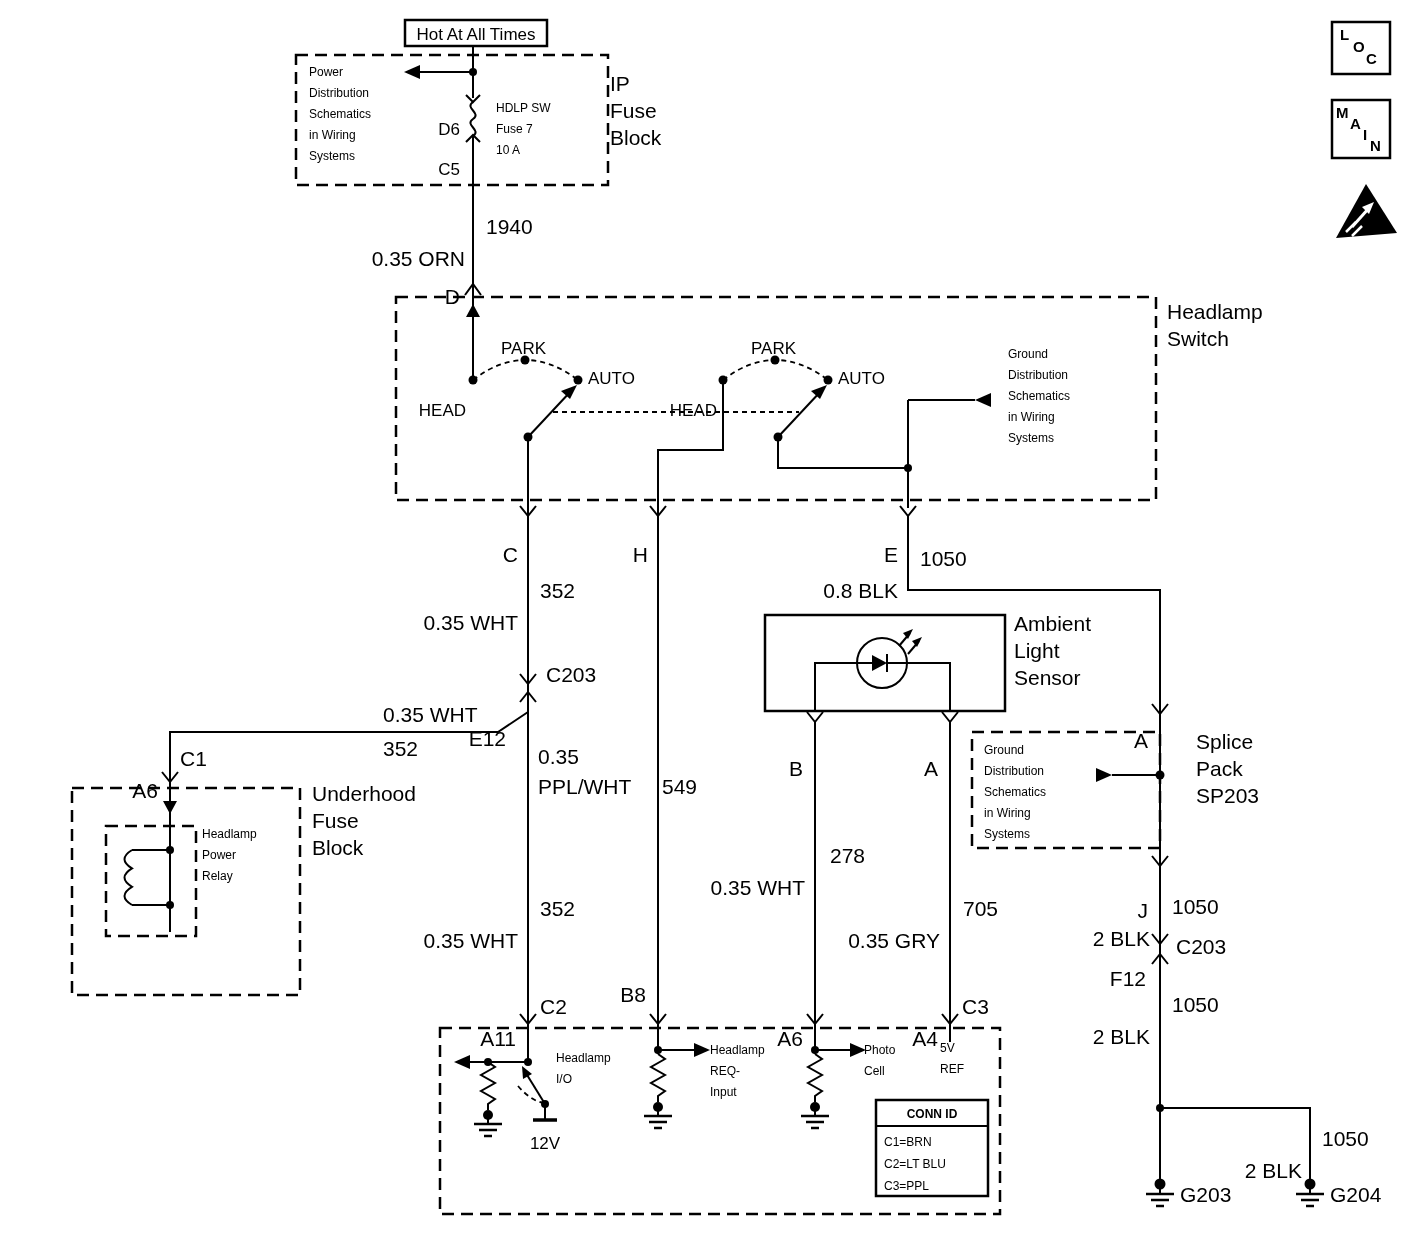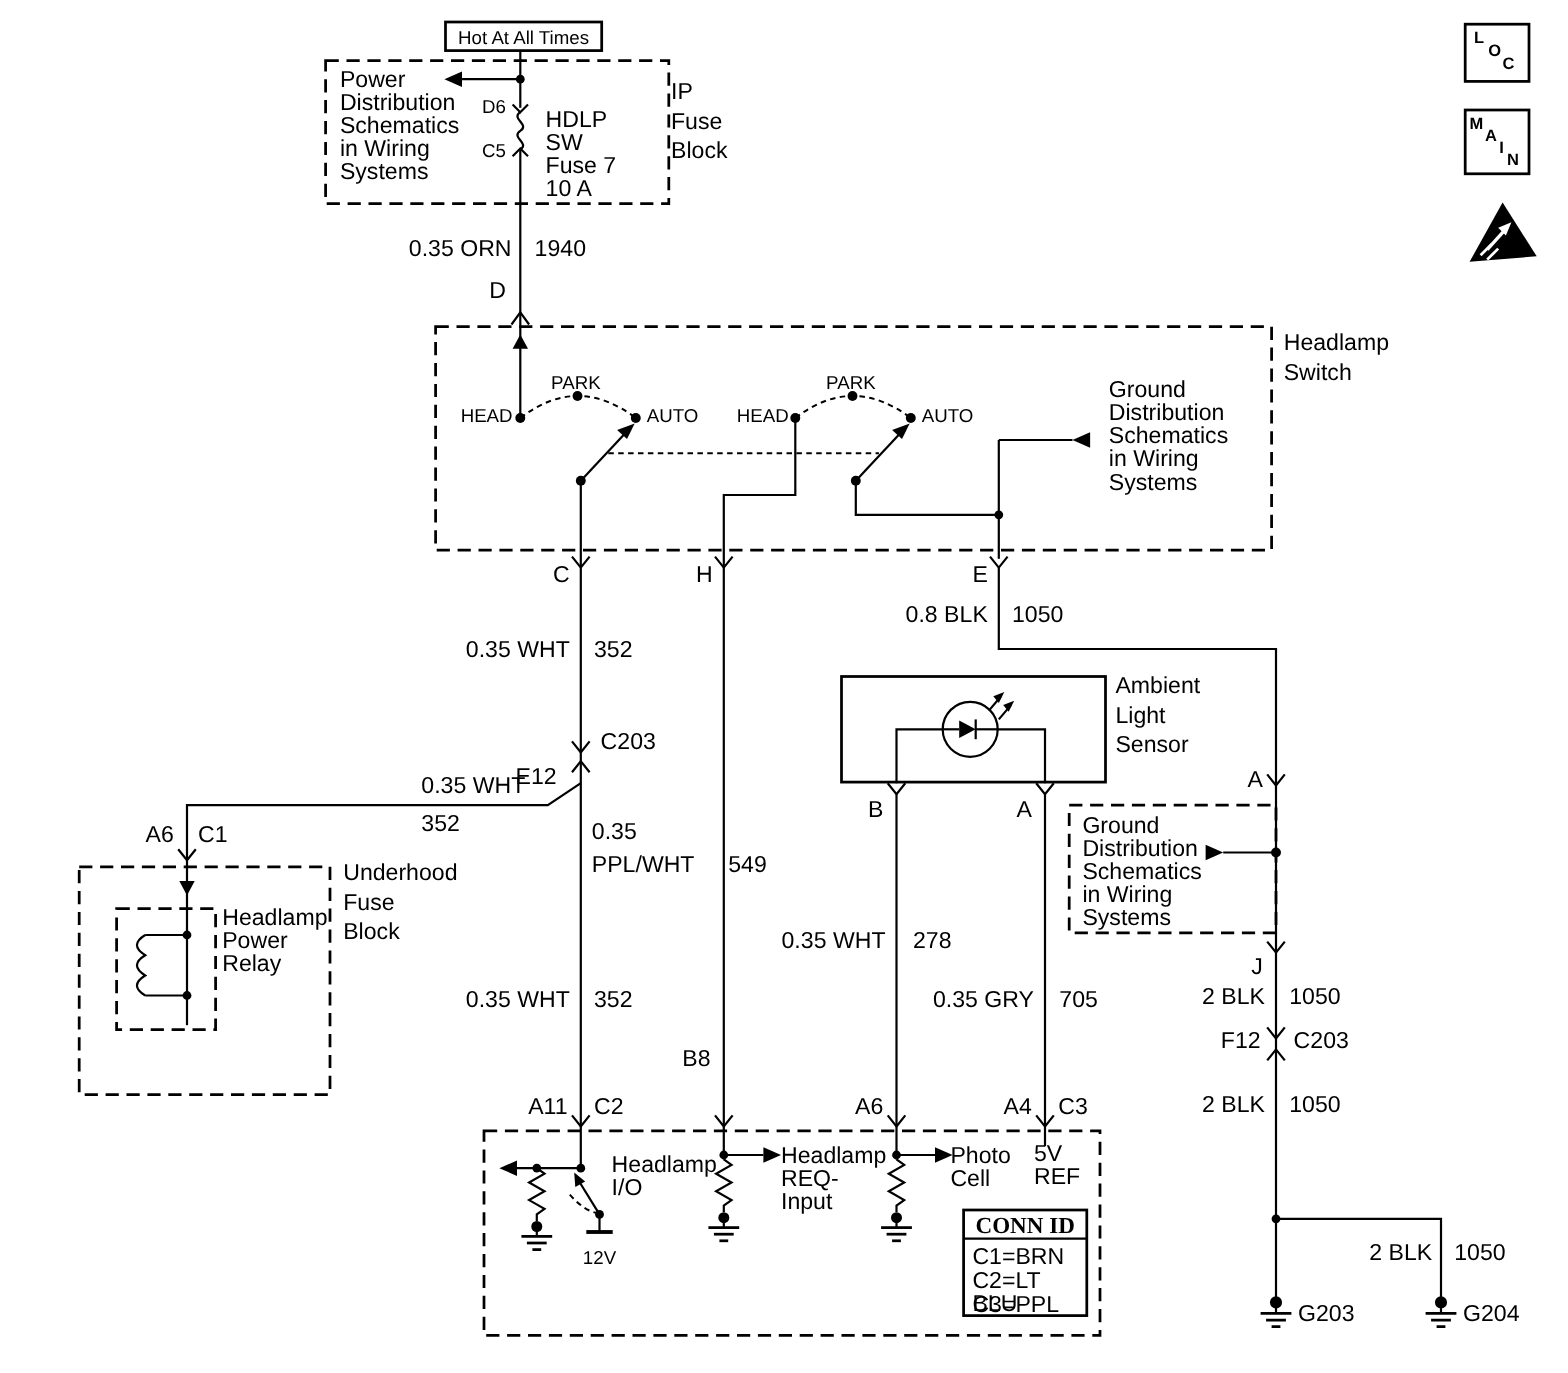--- a/index.html
+++ b/index.html
@@ -3,27 +3,27 @@
 <meta charset="utf-8">
 <style>
   * { margin:0; padding:0; box-sizing:border-box; }
   html,body { background:#fff; }
   body { font-family:"Liberation Sans", sans-serif; color:#000; }
   .canvas { position:relative; width:1425px; height:1248px; background:#fff; overflow:hidden; }
   .canvas > svg { position:absolute; left:0; top:0; }
   .lbl { position:absolute; color:#000; white-space:nowrap; }
   .w   { font-size:21px; line-height:22px; }
   .blk { font-size:21px; line-height:27px; white-space:normal; }
-  .nt  { font-size:21px; line-height:21px; white-space:normal; }
+  .nt  { font-size:12px; line-height:21px; white-space:normal; }
   .sw  { font-size:17px; line-height:18px; }
   .m   { font-size:17px; line-height:19px; }
   .cl  { font-size:15px; font-weight:bold; line-height:15px; }
-  .right  { text-align:right; }
+  .right  { text-align:right;margin-top:32px; }
   .center { text-align:center; }
-  .bold   { font-weight:bold;font-family:Liberation Serif, serif; }
+  .bold   { font-weight:bold; }
   
   .ln  { stroke:#000; stroke-width:2; fill:none; }
   .ln3 { stroke:#000; stroke-width:3.5; fill:none; }
   .fl  { fill:#000; stroke:none; }
   .bx  { stroke:#000; stroke-width:2.5; fill:none; }
   .dash { stroke:#000; stroke-width:2.5; fill:none; stroke-dasharray:12 7; }
   .dsh2 { stroke:#000; stroke-width:1.8; fill:none; stroke-dasharray:5 4; }
   .wht { stroke:#fff; fill:none; }
 </style>
 </head>
@@ -299,20 +299,25 @@
       <div>Sensor</div>
     </div>
   <div class="lbl w right" style="left:763px;top:726px;width:40px">B</div>
   <div class="lbl w right" style="left:898px;top:726px;width:40px">A</div>
   <div class="lbl w right" style="left:665px;top:845px;width:140px">0.35 WHT</div>
   <div class="lbl w" style="left:830px;top:845px;width:70px">278</div>
   <div class="lbl w right" style="left:800px;top:898px;width:140px">0.35 GRY</div>
   <div class="lbl w" style="left:963px;top:898px;width:70px">705</div>
 
   <div class="lbl w right" style="left:1108px;top:698px;width:40px">A</div>
+  <div class="lbl blk" style="left:1196px;top:728px;width:90px">
+      <div>Splice</div>
+      <div>Pack</div>
+      <div>SP203</div>
+    </div>
   <div class="lbl nt" style="left:984px;top:740px;width:106px">
       <div>Ground</div>
       <div>Distribution</div>
       <div>Schematics</div>
       <div>in Wiring</div>
       <div>Systems</div>
     </div>
   <div class="lbl w right" style="left:1108px;top:868px;width:40px">J</div>
   <div class="lbl w right" style="left:1058px;top:896px;width:92px">2 BLK</div>
   <div class="lbl w" style="left:1172px;top:896px;width:70px">1050</div>

